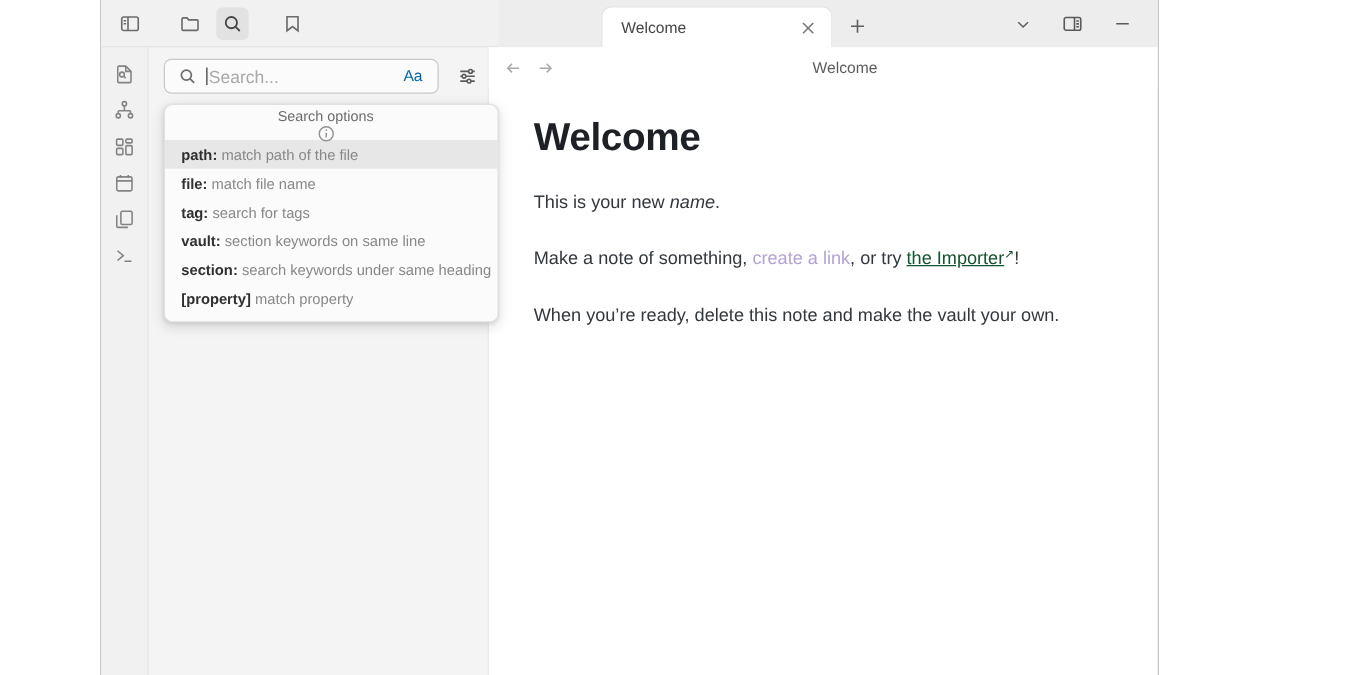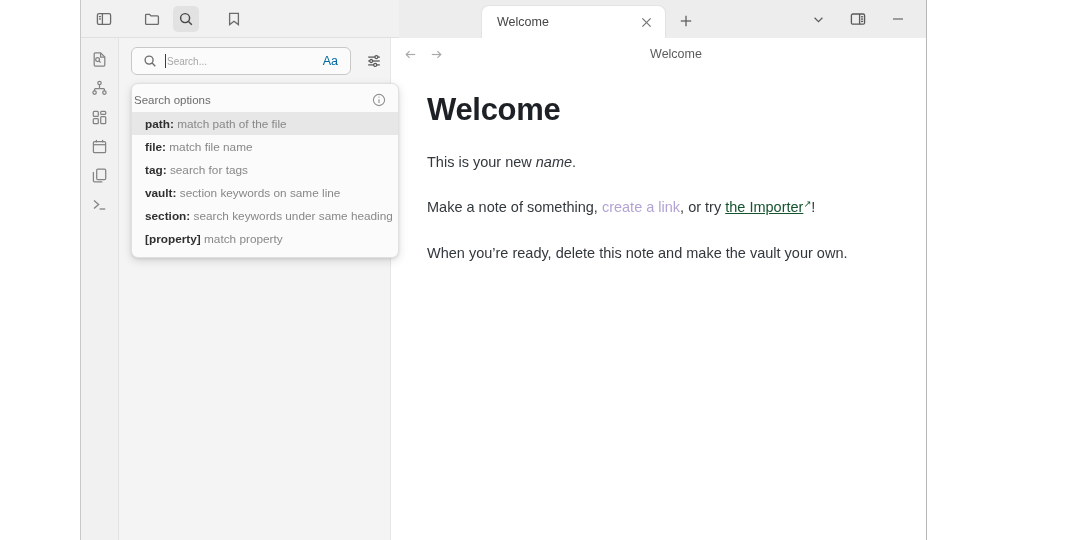--- a/index.html
+++ b/index.html
@@ -166,21 +166,21 @@
     flex: none;
   }
   #search-caret {
     width: 1px; height: 14px;
     background: #3a3a3a;
     margin-left: 4px;
     flex: none;
   }
   #search-placeholder {
     flex: 1;
-    font-size: 10px;
+    font-size: 14px;
     color: #a8a8a8;
     padding-left: 1px;
     white-space: nowrap;
     overflow: hidden;
   }
   #match-case-btn {
     font-size: 12.5px;
     color: #0369a1;
     margin-right: 9px;
     padding: 1px 3px;
@@ -207,20 +207,21 @@
     box-shadow: 0 3px 10px rgba(0,0,0,0.13), 0 1px 3px rgba(0,0,0,0.09);
     box-sizing: border-box;
     padding: 4px 0 7px 0;
     z-index: 30;
   }
   #popup-header {
     height: 24px;
     display: flex;
     align-items: center;
     padding: 0 11px 0 2px;
+    flex-direction: column;
   }
   #popup-header-title {
     flex: 1;
     font-size: 11.5px;
     color: #6c6c6c;
   }
   #popup-info-icon {
     width: 16px; height: 16px;
     display: flex; align-items: center; justify-content: center;
     color: #909090;

